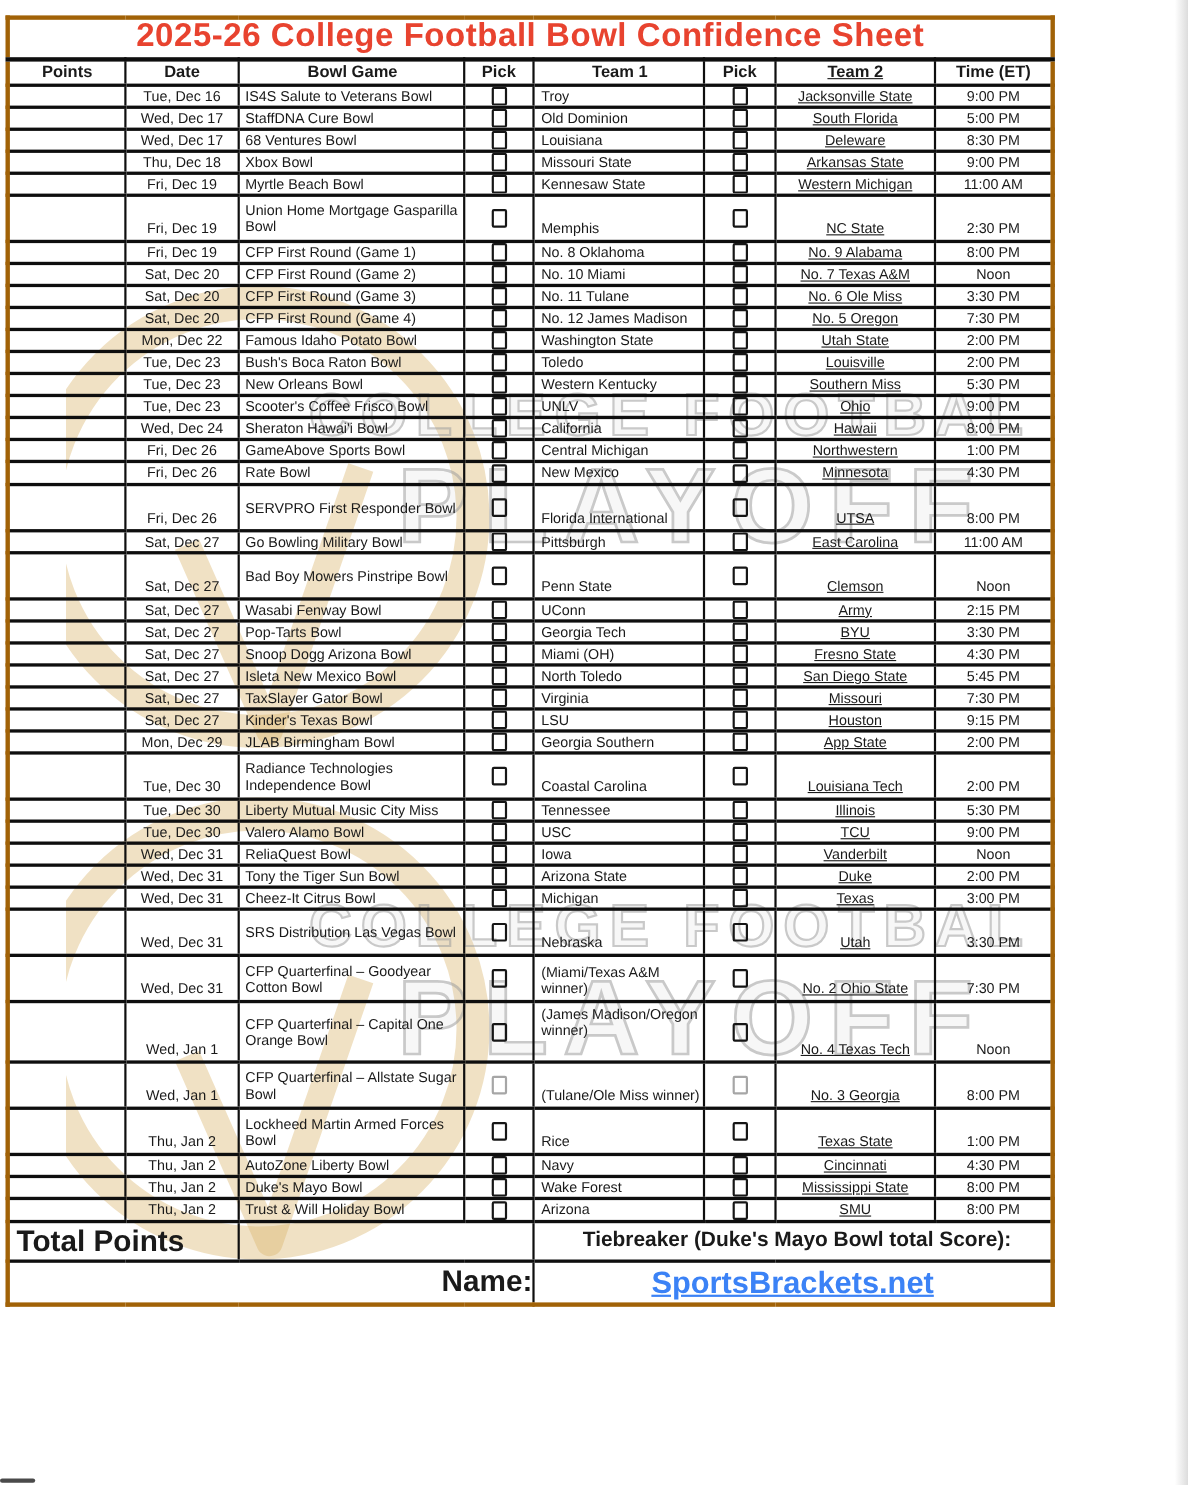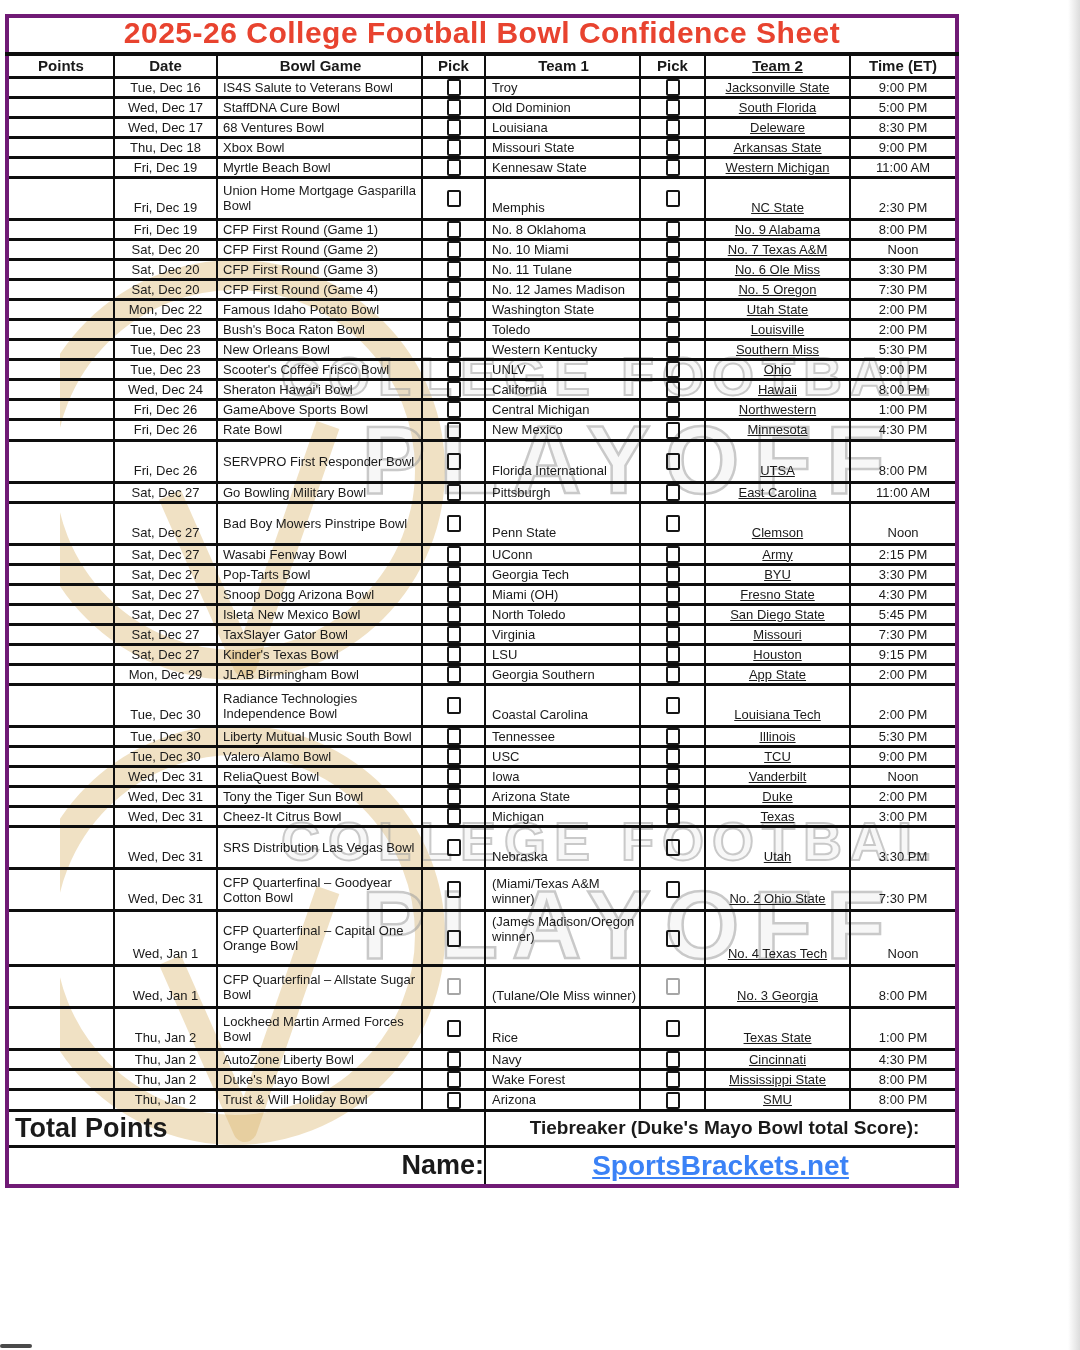--- a/index.html
+++ b/index.html
@@ -17,21 +17,21 @@
     position: absolute; left: 60px; width: 880px; height: 500px;
     pointer-events: none; z-index: 0;
   }
   .wm1 { top: 235px; }
   .wm2 { top: 700px; }
   
   .sheet { position: relative; z-index: 1; padding-top: 14px; }
   table.bowl-table {
     border-collapse: collapse; table-layout: fixed;
     width: 950px; margin-left: 5px;
-    border: 4px solid #701a75;
+    border: 4px solid #a16207;
     padding-left: 18px;
   }
   td, th {
     border: 2px solid #0e0e0e;
     border-top-width: 3px; border-bottom-width: 3px;
     overflow: hidden; padding: 0;
     font-size: 13px; line-height: 15px;
     vertical-align: middle;
     background: transparent;
   }
@@ -556,21 +556,21 @@
     <td class="c-pick">
       <span class="checkbox"></span>
     </td>
     <td class="c-team2">Louisiana Tech</td>
     <td class="c-time">2:00 PM</td>
   </tr>
 
   <tr class="game-row">
     <td class="c-points"></td>
     <td class="c-date">Tue, Dec 30</td>
-    <td class="c-bowl">Liberty Mutual Music South Bowl</td>
+    <td class="c-bowl">Liberty Mutual Music City Miss</td>
     <td class="c-pick">
       <span class="checkbox"></span>
     </td>
     <td class="c-team1">Tennessee</td>
     <td class="c-pick">
       <span class="checkbox"></span>
     </td>
     <td class="c-team2">Illinois</td>
     <td class="c-time">5:30 PM</td>
   </tr>

